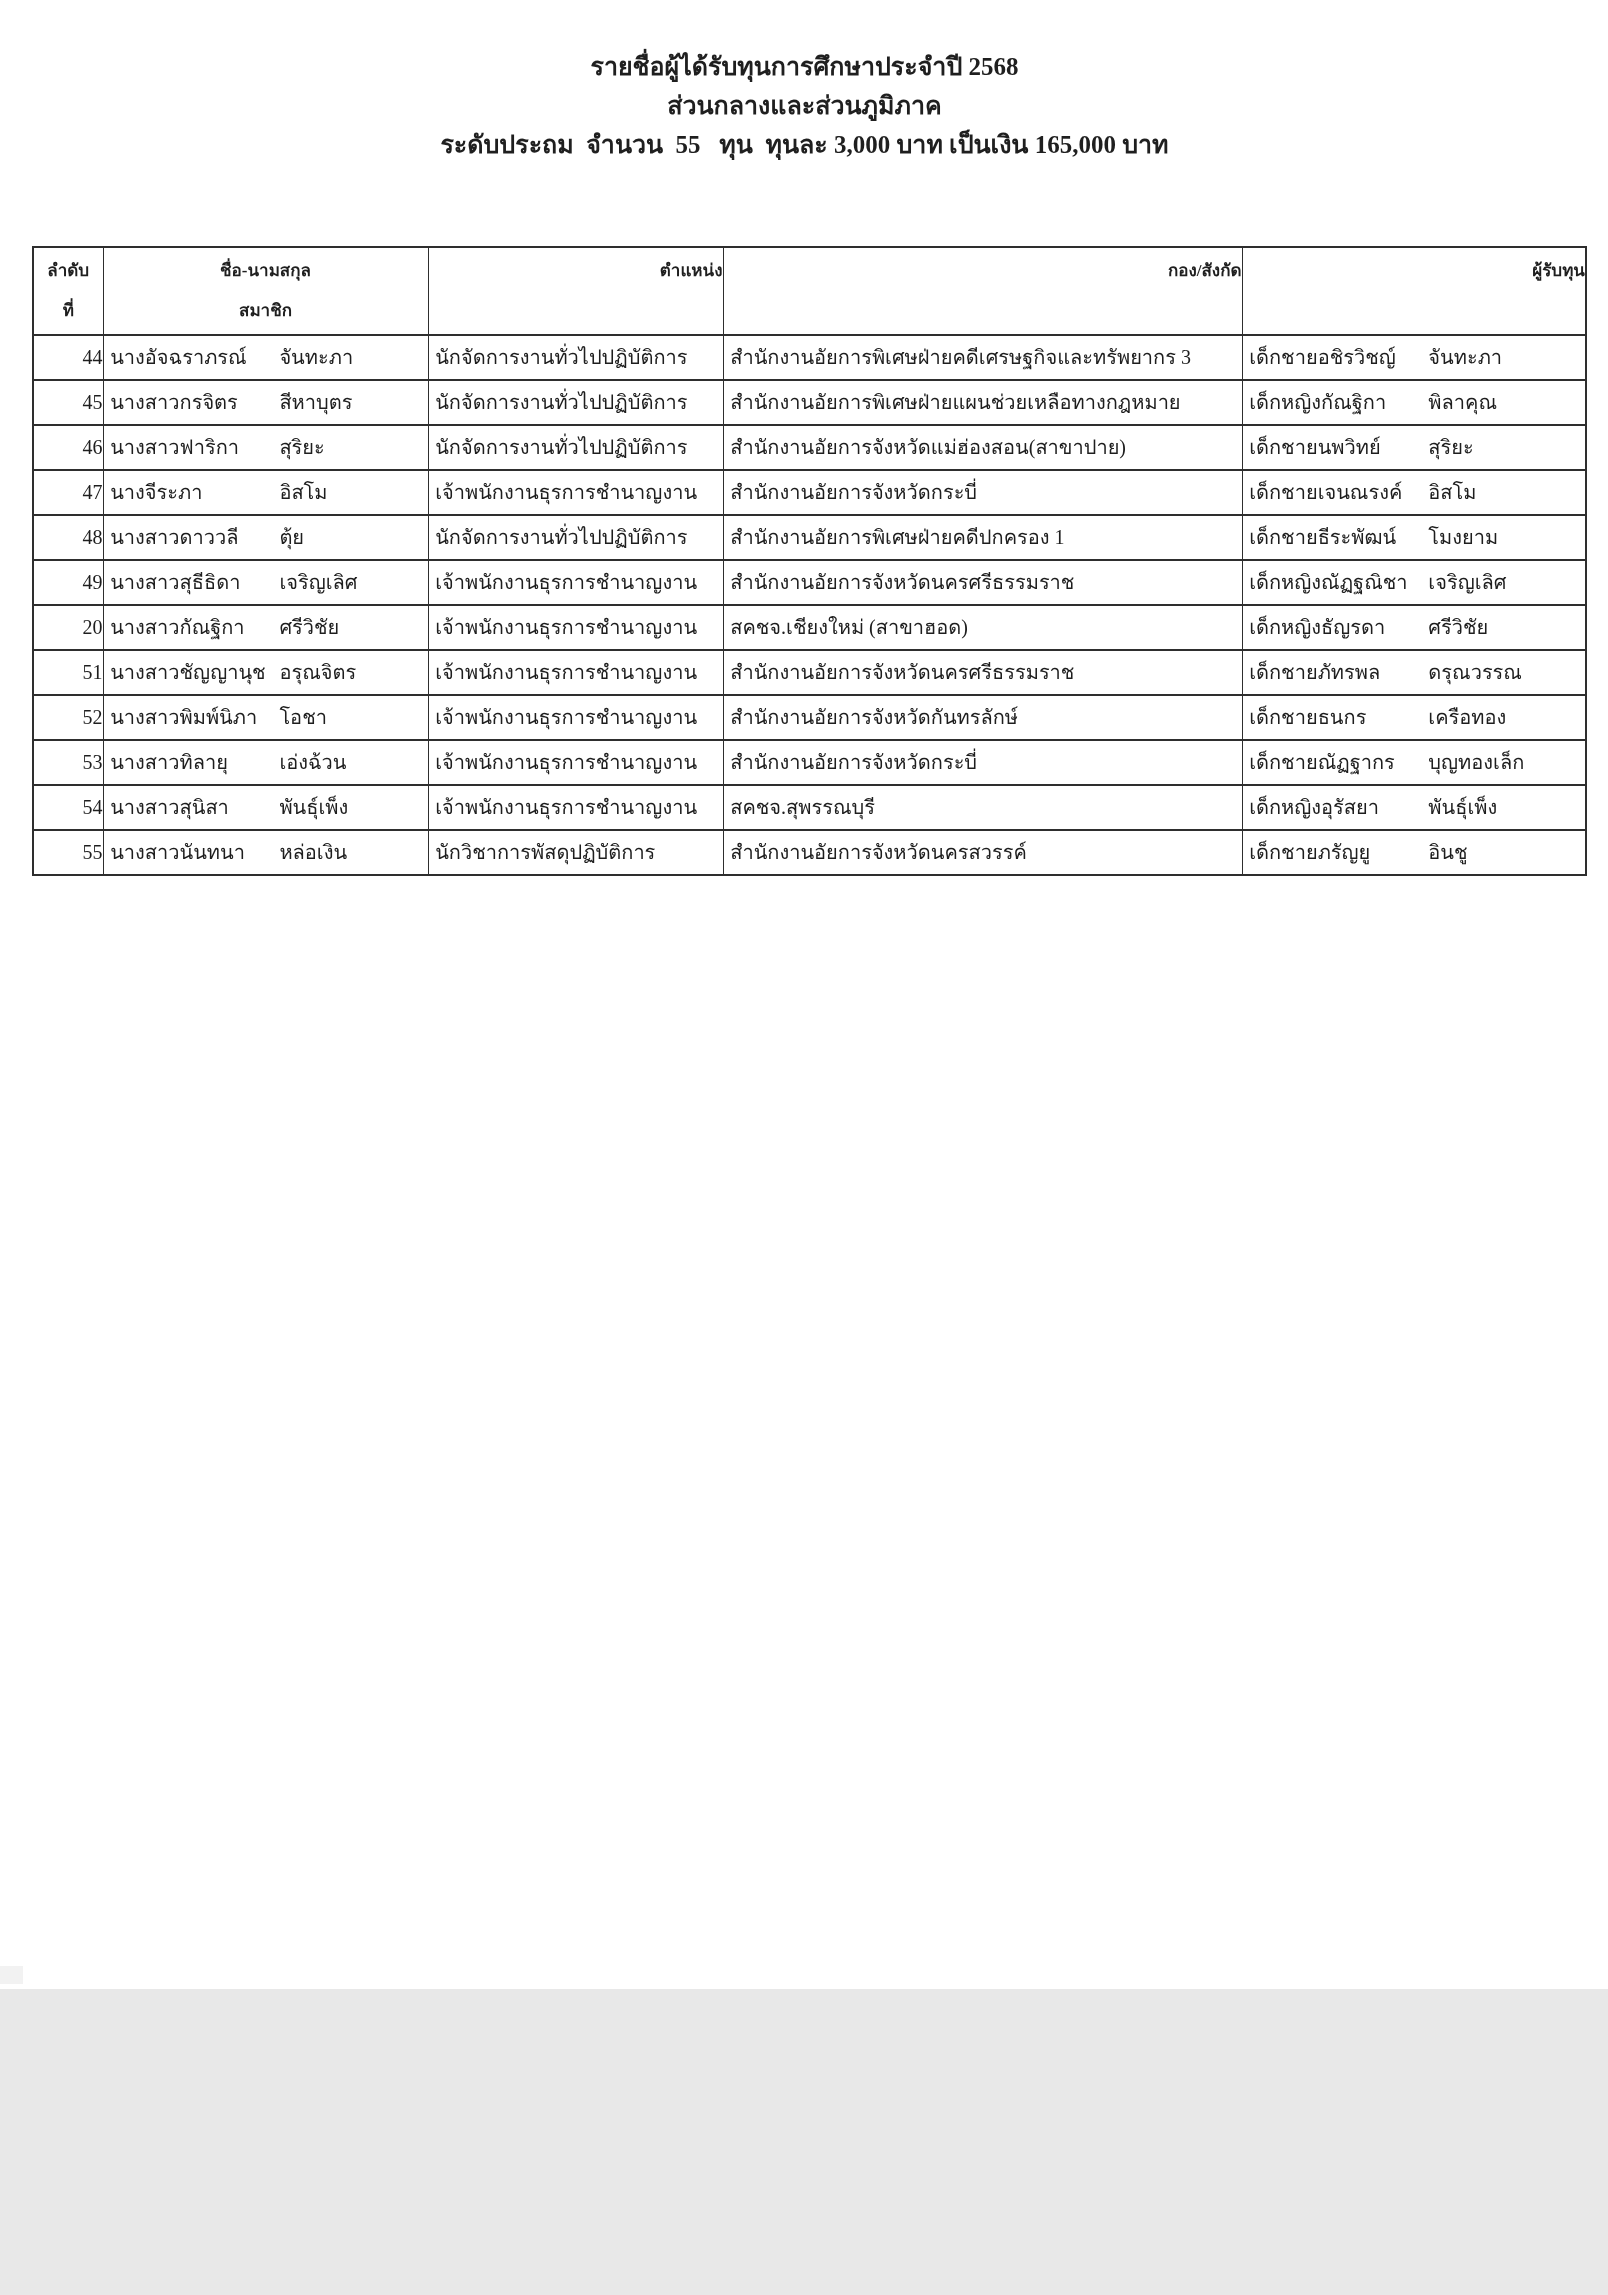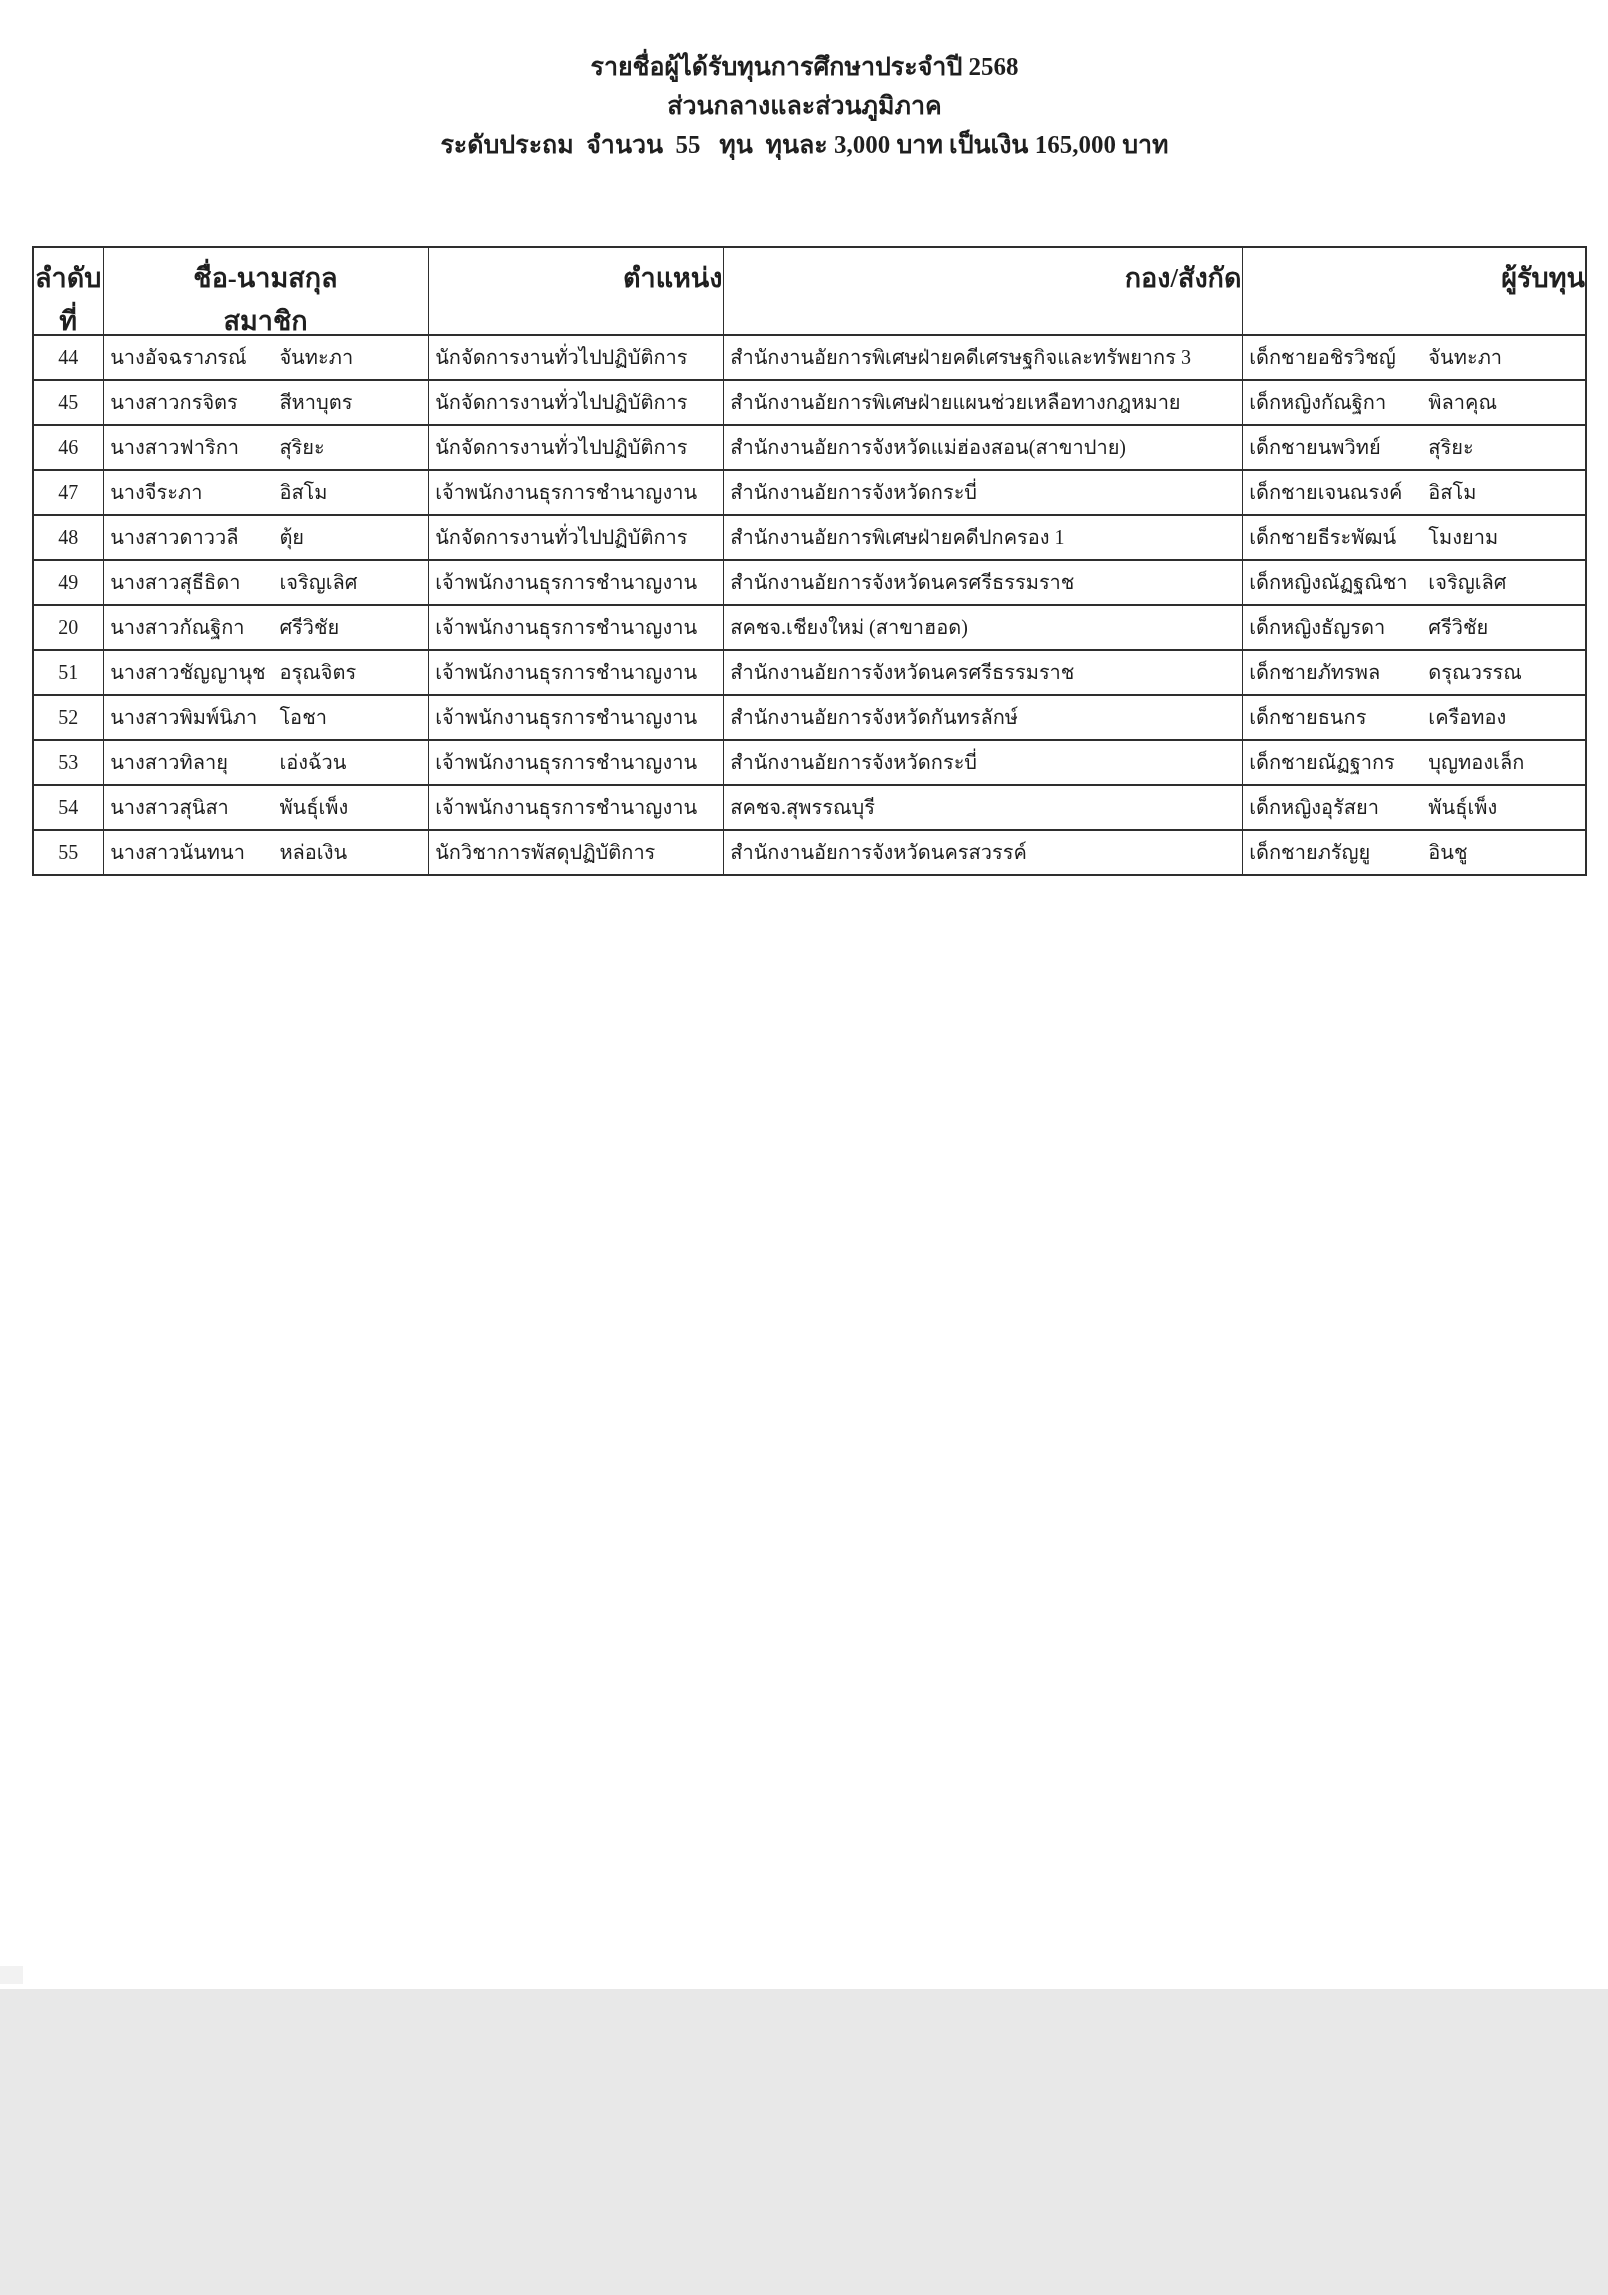--- a/index.html
+++ b/index.html
@@ -49,39 +49,39 @@
     border-bottom: 2px solid #2e2e2e;
     padding: 0;
     font-weight: normal;
     overflow: hidden;
   }
   table.scholarship { border: 2px solid #2e2e2e; }
   thead th {
     height: 85px;
     vertical-align: top;
     font-weight: bold;
-    font-size: 27px;
+    font-size: 17px;
     color: #1f1f1f;
     text-align: center;
   }
   .th-stack {
     display: flex;
     flex-direction: column;
     justify-content: space-between;
     height: 67px;
     padding: 8px 0 10.7px 0;
   }
   .th-single { padding-top: 8px; text-align: right; }
   tbody td {
     height: 43px;
     font-size: 20px;
     color: #1e1e1e;
     vertical-align: middle;
   }
-  .c-no { text-align: center; margin-left: 44px; }
+  .c-no { text-align: right; margin-left: 44px; }
   .cell-split {
     display: flex;
     align-items: flex-end;
     padding-left: 6.7px;
     padding-right: 4px;
   }
   .cell-split .first { width: 54%; flex: none; }
   .cell-split .last  { flex: 1; }
   .c-pos .pad, .c-div .pad {
     display: block;

